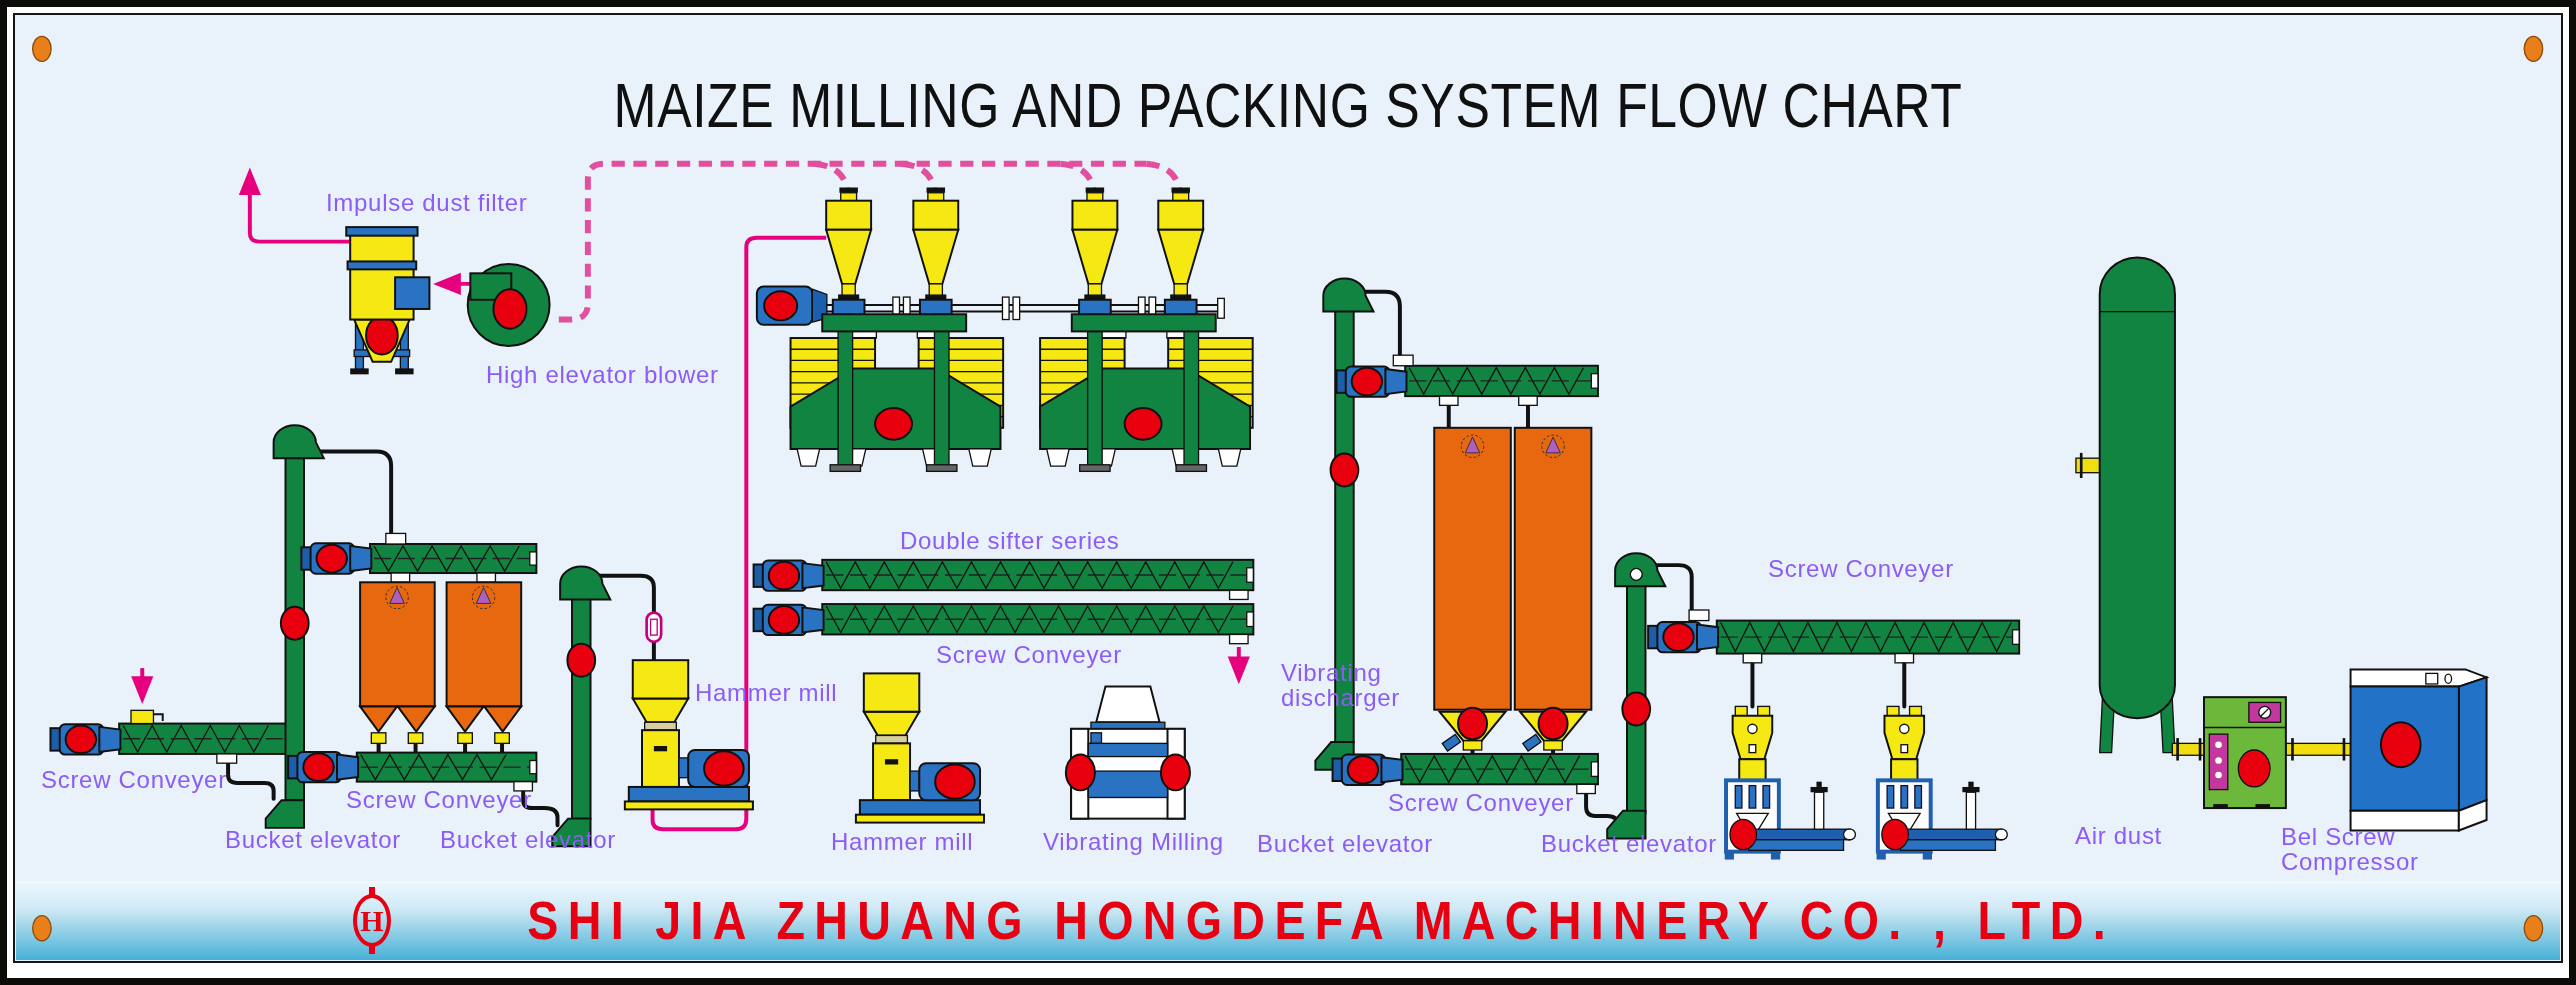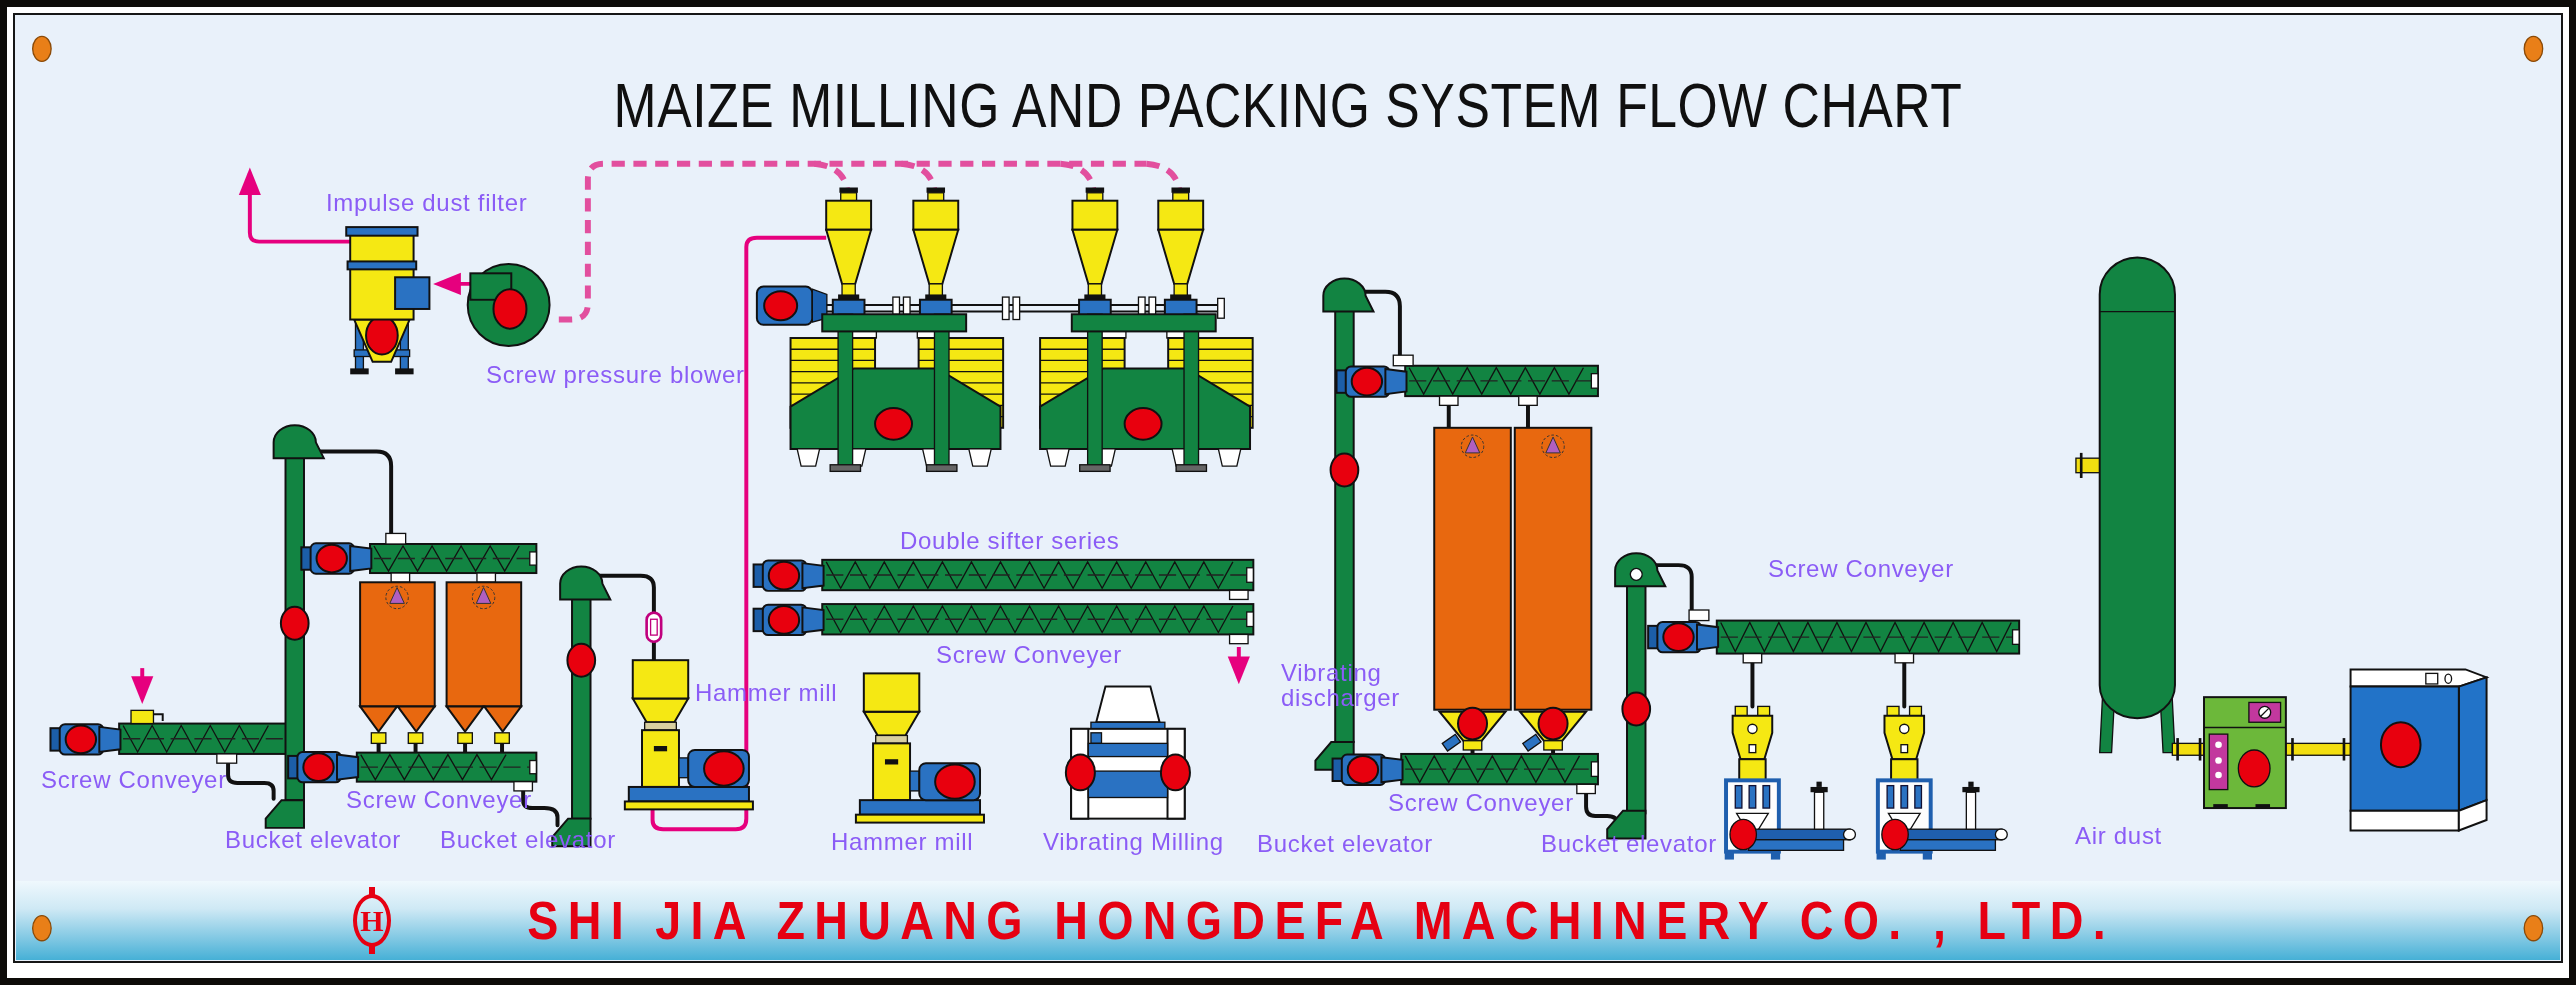--- a/index.html
+++ b/index.html
@@ -423,32 +423,34 @@
 <g fill="#e97f18" stroke="#8a4a08" stroke-width="2">
   <ellipse cx="63" cy="74" rx="14" ry="19"></ellipse>
   <ellipse cx="3837" cy="74" rx="14" ry="19"></ellipse>
   <ellipse cx="63" cy="1406" rx="14" ry="19"></ellipse>
   <ellipse cx="3837" cy="1406" rx="14" ry="19"></ellipse>
 </g>
 </svg>
 
 <div class="title">MAIZE MILLING AND PACKING SYSTEM FLOW CHART</div>
 <div class="lbl" style="left:326px;top:190px">Impulse dust filter</div>
-<div class="lbl" style="left:486px;top:362px">Screw pressure blower</div>
+<div class="lbl" style="left:486px;top:362px">High elevator blower</div>
 <div class="lbl" style="left:41px;top:767px">Screw Conveyer</div>
 <div class="lbl" style="left:225px;top:827px">Bucket elevator</div>
 <div class="lbl" style="left:346px;top:787px">Screw Conveyer</div>
 <div class="lbl" style="left:440px;top:827px">Bucket elevator</div>
 <div class="lbl" style="left:695px;top:680px">Hammer mill</div>
 <div class="lbl" style="left:831px;top:829px">Hammer mill</div>
 <div class="lbl" style="left:1043px;top:829px">Vibrating Milling</div>
 <div class="lbl" style="left:900px;top:528px">Double sifter series</div>
 <div class="lbl" style="left:936px;top:642px">Screw Conveyer</div>
 <div class="lbl ctr" style="left:1281px;top:660px;width:165px">Vibrating
 discharger</div>
 <div class="lbl" style="left:1257px;top:831px">Bucket elevator</div>
 <div class="lbl" style="left:1388px;top:790px">Screw Conveyer</div>
 <div class="lbl" style="left:1541px;top:831px">Bucket elevator</div>
 <div class="lbl" style="left:1768px;top:556px">Screw Conveyer</div>
 <div class="lbl" style="left:2075px;top:823px">Air dust</div>
+<div class="lbl ctr" style="left:2281px;top:824px;width:185px">Bel Screw
+Compressor</div>
 
 </div>
 
 
 </body></html>

